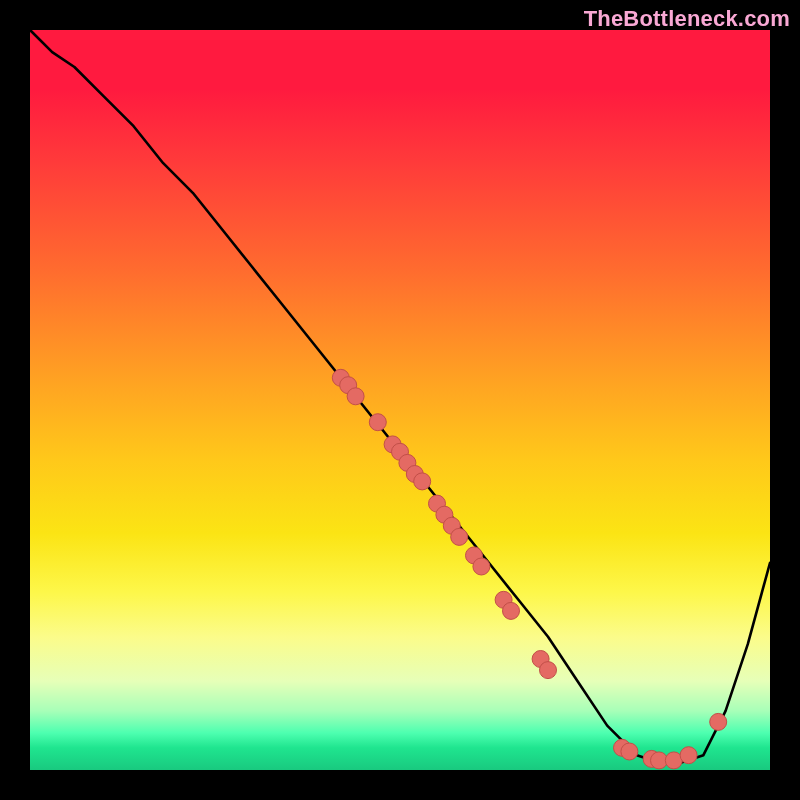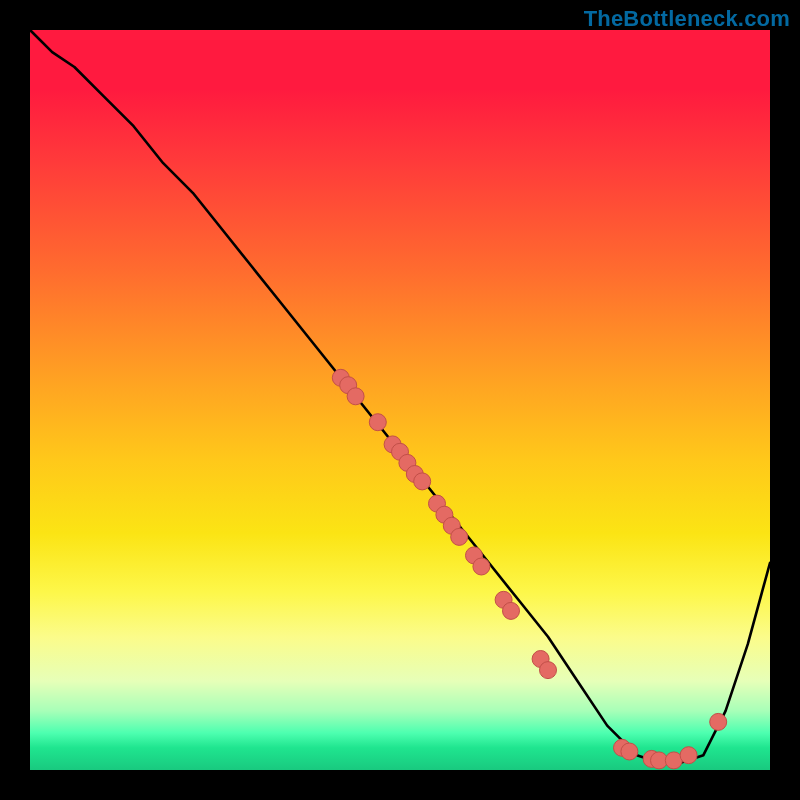--- a/index.html
+++ b/index.html
@@ -42,21 +42,21 @@
       #a8ffb8 92%,
       #4dffb0 95%,
       #1fe58f 97%,
       #19c97f 100%
     );
   }
   .attribution {
     position: absolute;
     top: 6px;
     right: 10px;
-    color: #0369a1;
+    color: #f9a8d4;
     font-size: 22px;
     font-weight: 600;
     letter-spacing: 0.2px;
   }
   svg.overlay {
     position: absolute;
     inset: 0;
     width: 100%;
     height: 100%;
     overflow: visible;

